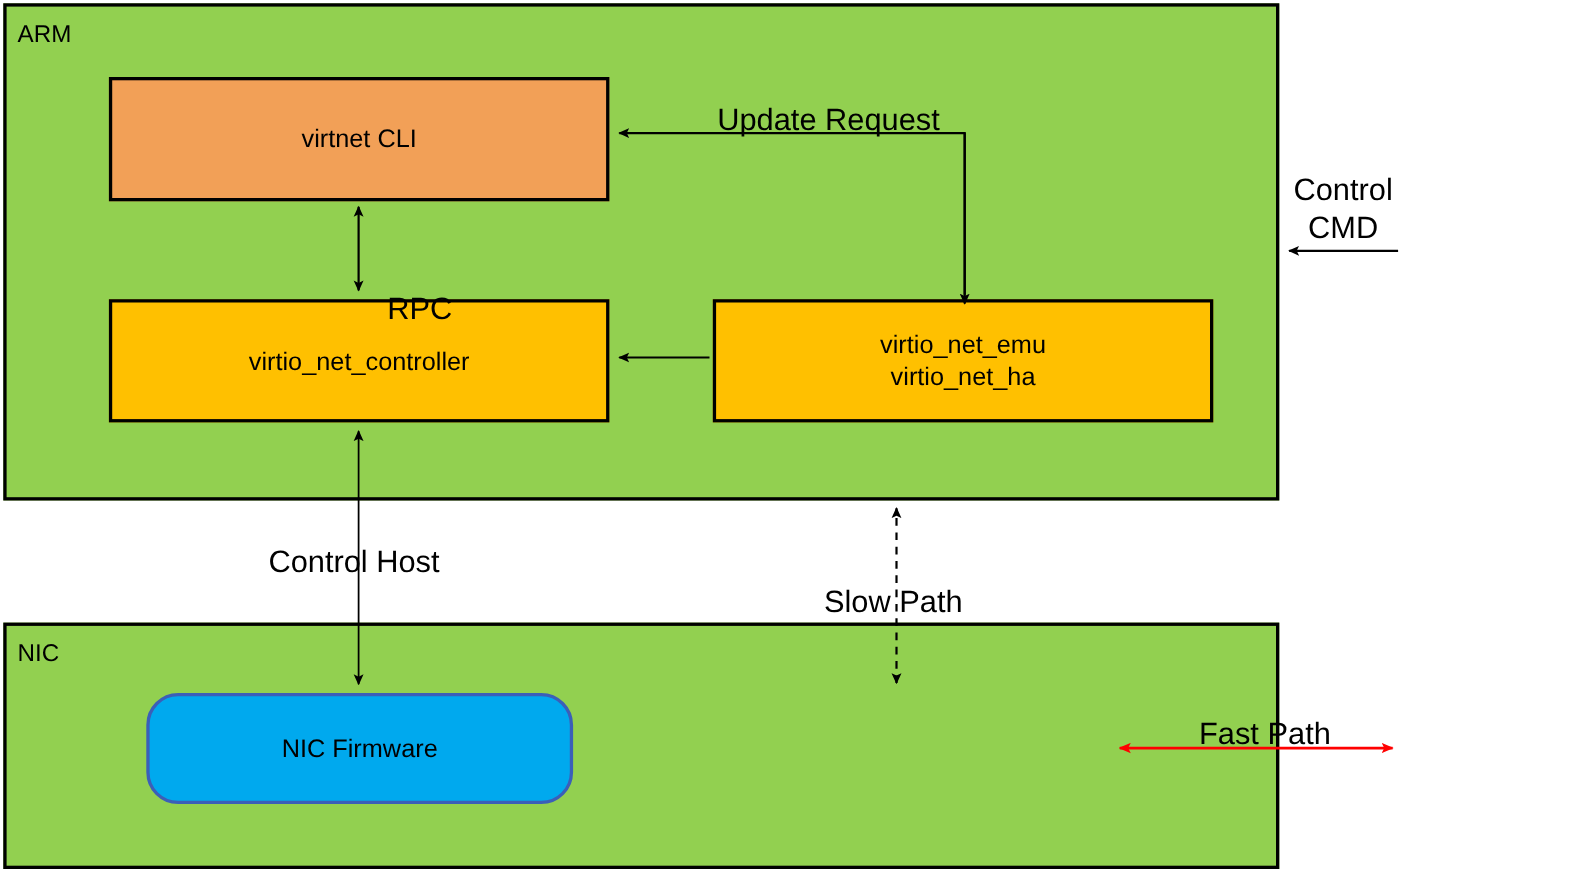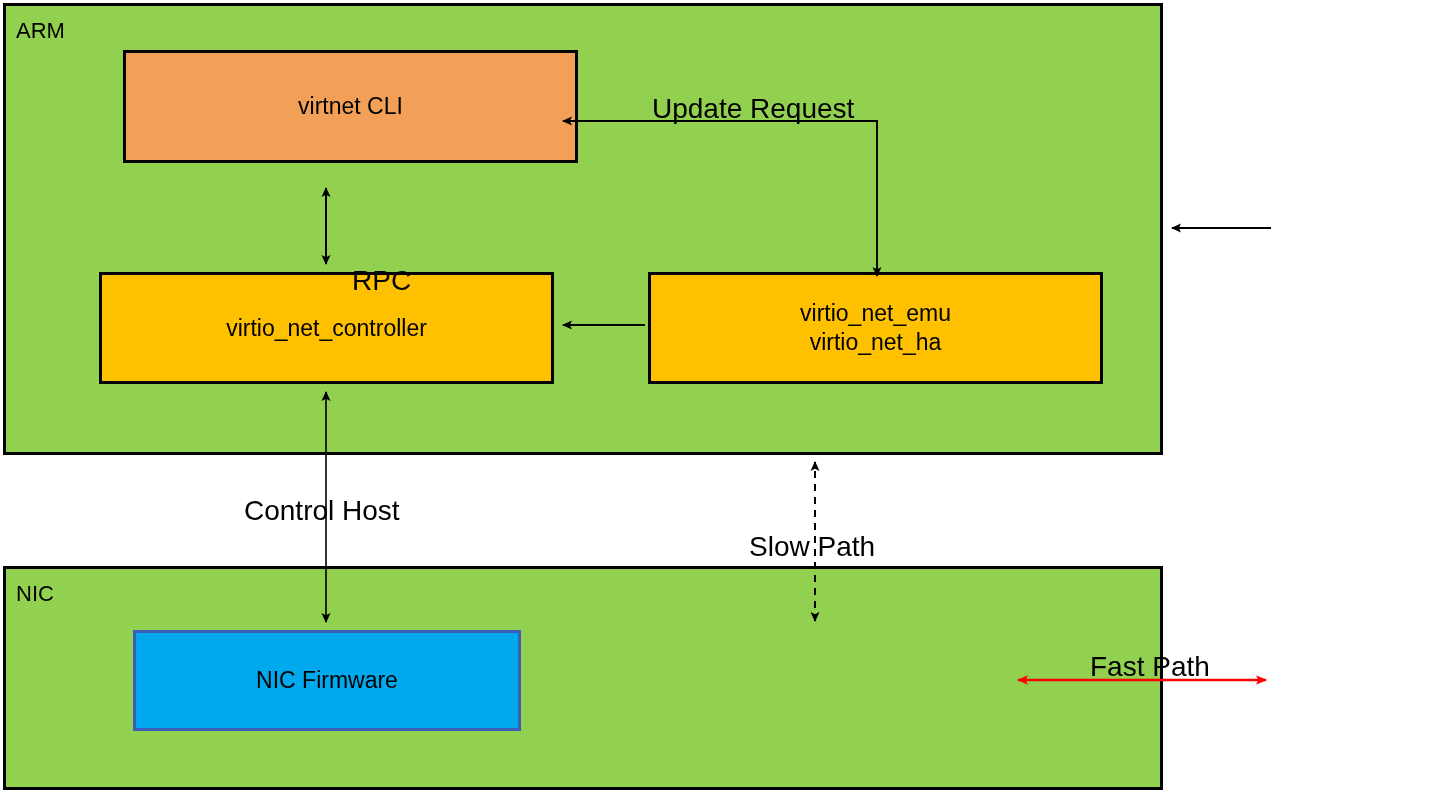--- a/index.html
+++ b/index.html
@@ -50,21 +50,21 @@
     align-items: center;
     justify-content: center;
     text-align: center;
     font-size: 23px;
     color: #000000;
     line-height: 1.25;
   }
   .node.orange { background: #F2A057; }
   .node.amber  { background: #FFC000; }
   .node.blue   { background: #00A9EE; }
-  .node.blue-border { border-color: #3B5FB8; }
+  .node.blue-border { border-color: #3B5FB8; border-radius: 29px; }
   .node .stack { display: block; }
   .edge-label {
     position: absolute;
     font-size: 28px;
     color: #000000;
     white-space: nowrap;
     line-height: 1.2;
   }
   .edge-label.center { text-align: center; }
   svg.wires {
@@ -82,21 +82,21 @@
 
 <div id="canvas">
 
   <div class="zone" style="left:3px; top:3px; width:1160px; height:452px;"></div>
   <div class="zone-label" style="left:16px; top:20px;">ARM</div>
 
   <div class="zone" style="left:3px; top:566px; width:1160px; height:224px;"></div>
   <div class="zone-label" style="left:16px; top:583px;">NIC</div>
 
 
-  <div class="node orange" style="left:99px; top:50px; width:455px; height:113px;margin-left:24px;">
+  <div class="node orange" style="left:99px; top:70px; width:455px; height:113px;">
     <span>virtnet CLI</span>
   </div>
 
   <div class="node amber" style="left:648px; top:272px; width:455px; height:112px;">
     <span class="stack">
       <span>virtio_net_emu</span><br>
       <span>virtio_net_ha</span>
     </span>
   </div>
 
@@ -138,20 +138,24 @@
 
     <path d="M815,621 L815,462" fill="none" stroke="#000000" stroke-width="2" stroke-dasharray="7 6" marker-end="url(#arrow-black)" marker-start="url(#arrow-black-start)"></path>
 
     <path d="M1018,680 L1266,680" fill="none" stroke="#FF0000" stroke-width="2.5" marker-end="url(#arrow-red)" marker-start="url(#arrow-red-start)"></path>
   </svg>
 
   <div class="edge-label" style="left:652px; top:92px;">Update Request</div>
 
   <div class="edge-label" style="left:352px; top:224px;margin-top:40px;">RPC</div>
 
+  <div class="edge-label center" style="left:1175px; top:156px; width:92px;">
+    <span>Control</span><br>
+    <span>CMD</span>
+  </div>
 
   <div class="edge-label" style="left:244px; top:494px;">Control Host</div>
 
   <div class="edge-label" style="left:749px; top:530px;">Slow Path</div>
 
   <div class="edge-label" style="left:1090px; top:633px;margin-top:17px;">Fast Path</div>
 
 </div>
 
 </body></html>

